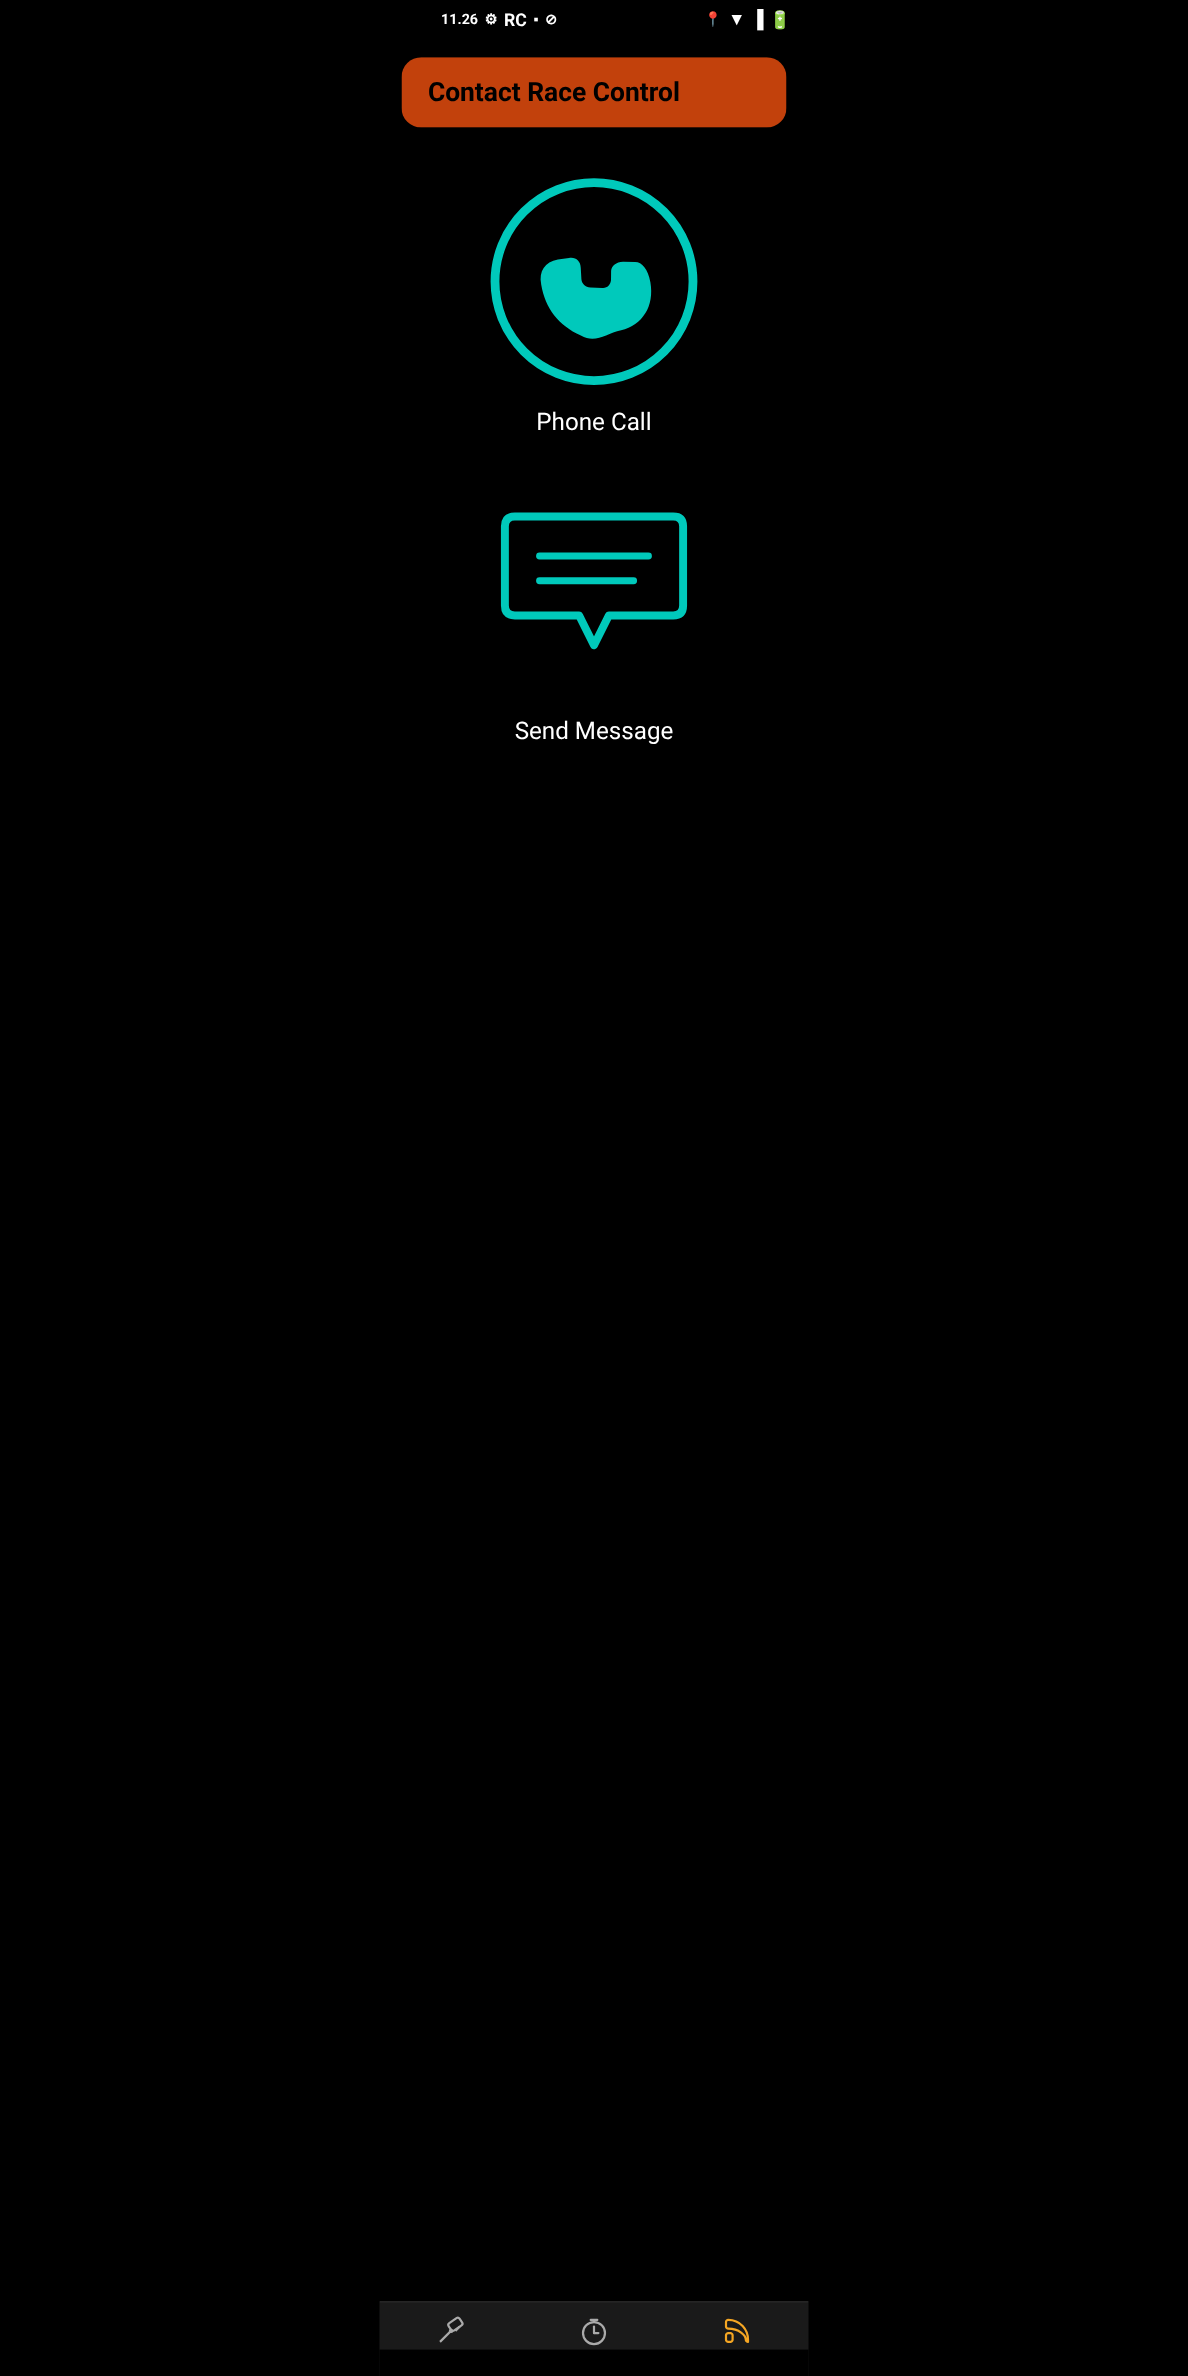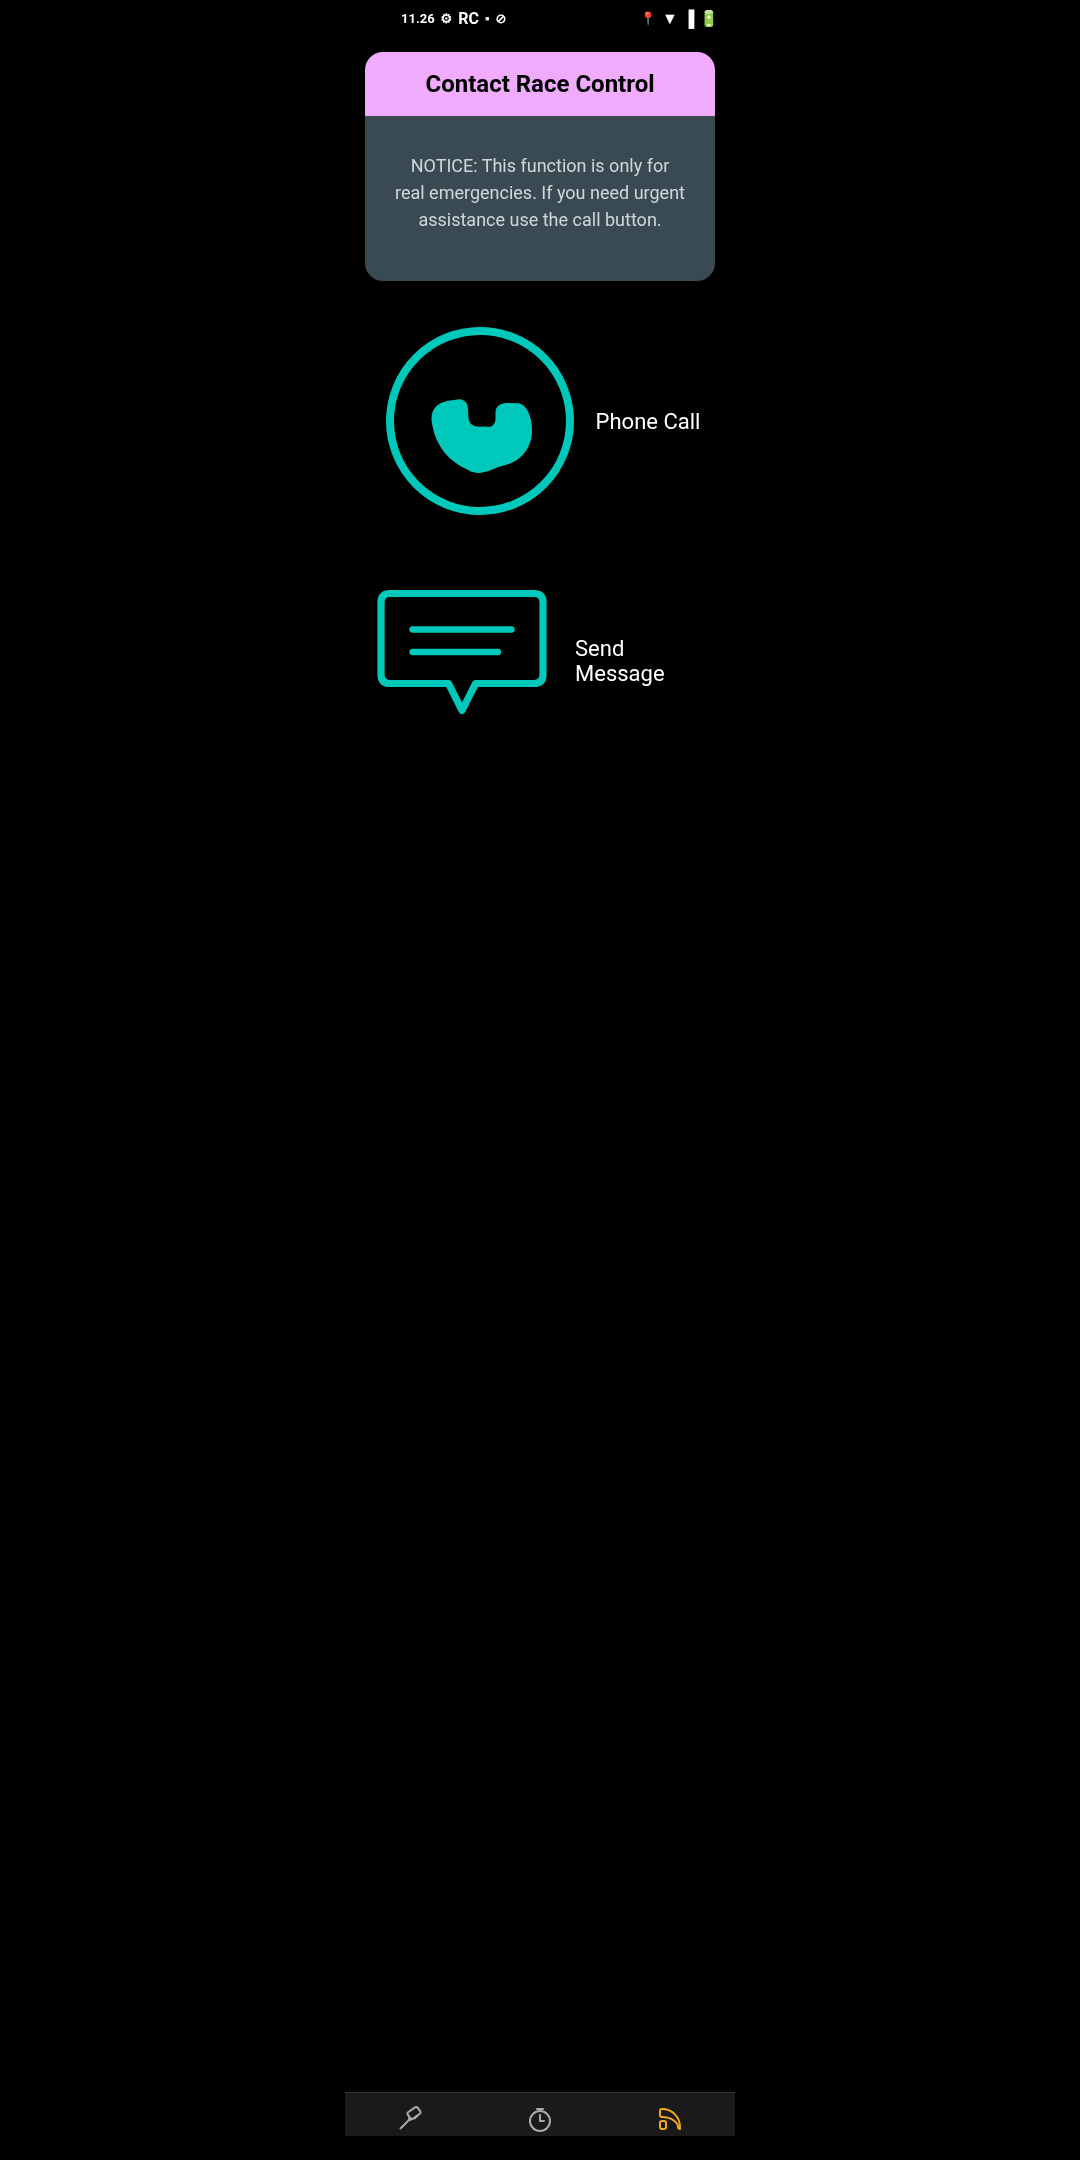--- a/index.html
+++ b/index.html
@@ -55,23 +55,22 @@
 
     
     .contact-card {
       width: 100%;
       border-radius: 18px;
       overflow: hidden;
       margin-bottom: 40px;
     }
 
     .contact-card-header {
-      background-color: #f0abfc;
+      background-color: #c2410c;
       padding: 18px 24px;
-      text-align: center;
     }
 
     .contact-card-title {
       font-size: 24px;
       font-weight: bold;
       color: #000000;
     }
 
     .contact-card-body {
       background-color: #3a4a52;
@@ -90,21 +89,21 @@
       display: flex;
       flex-direction: column;
       align-items: center;
       width: 100%;
       gap: 40px;
       padding-bottom: 20px;
     }
 
     .action-item {
       display: flex;
-      flex-direction: row;
+      flex-direction: column;
       align-items: center;
       gap: 16px;
       cursor: pointer;
     }
 
     .action-icon-container {
       width: 200px;
       height: 200px;
       display: flex;
       align-items: center;
@@ -193,23 +192,20 @@
       <span>▐</span>
       <span>🔋</span>
     </div>
   </div>
 
   <div class="main-content">
 
     <div class="contact-card">
       <div class="contact-card-header">
         <span class="contact-card-title">Contact Race Control</span>
-      </div>
-      <div class="contact-card-body">
-        <p class="notice-text">NOTICE: This function is only for real emergencies. If you need urgent assistance use the call button.</p>
       </div>
     </div>
 
     <div class="action-section">
 
       <div class="action-item">
         <div class="action-icon-container">
           <svg class="phone-circle-icon" viewBox="0 0 200 200" xmlns="http://www.w3.org/2000/svg">
 
             <circle cx="100" cy="100" r="90" fill="none" stroke="#00C9BB" stroke-width="8"></circle>

